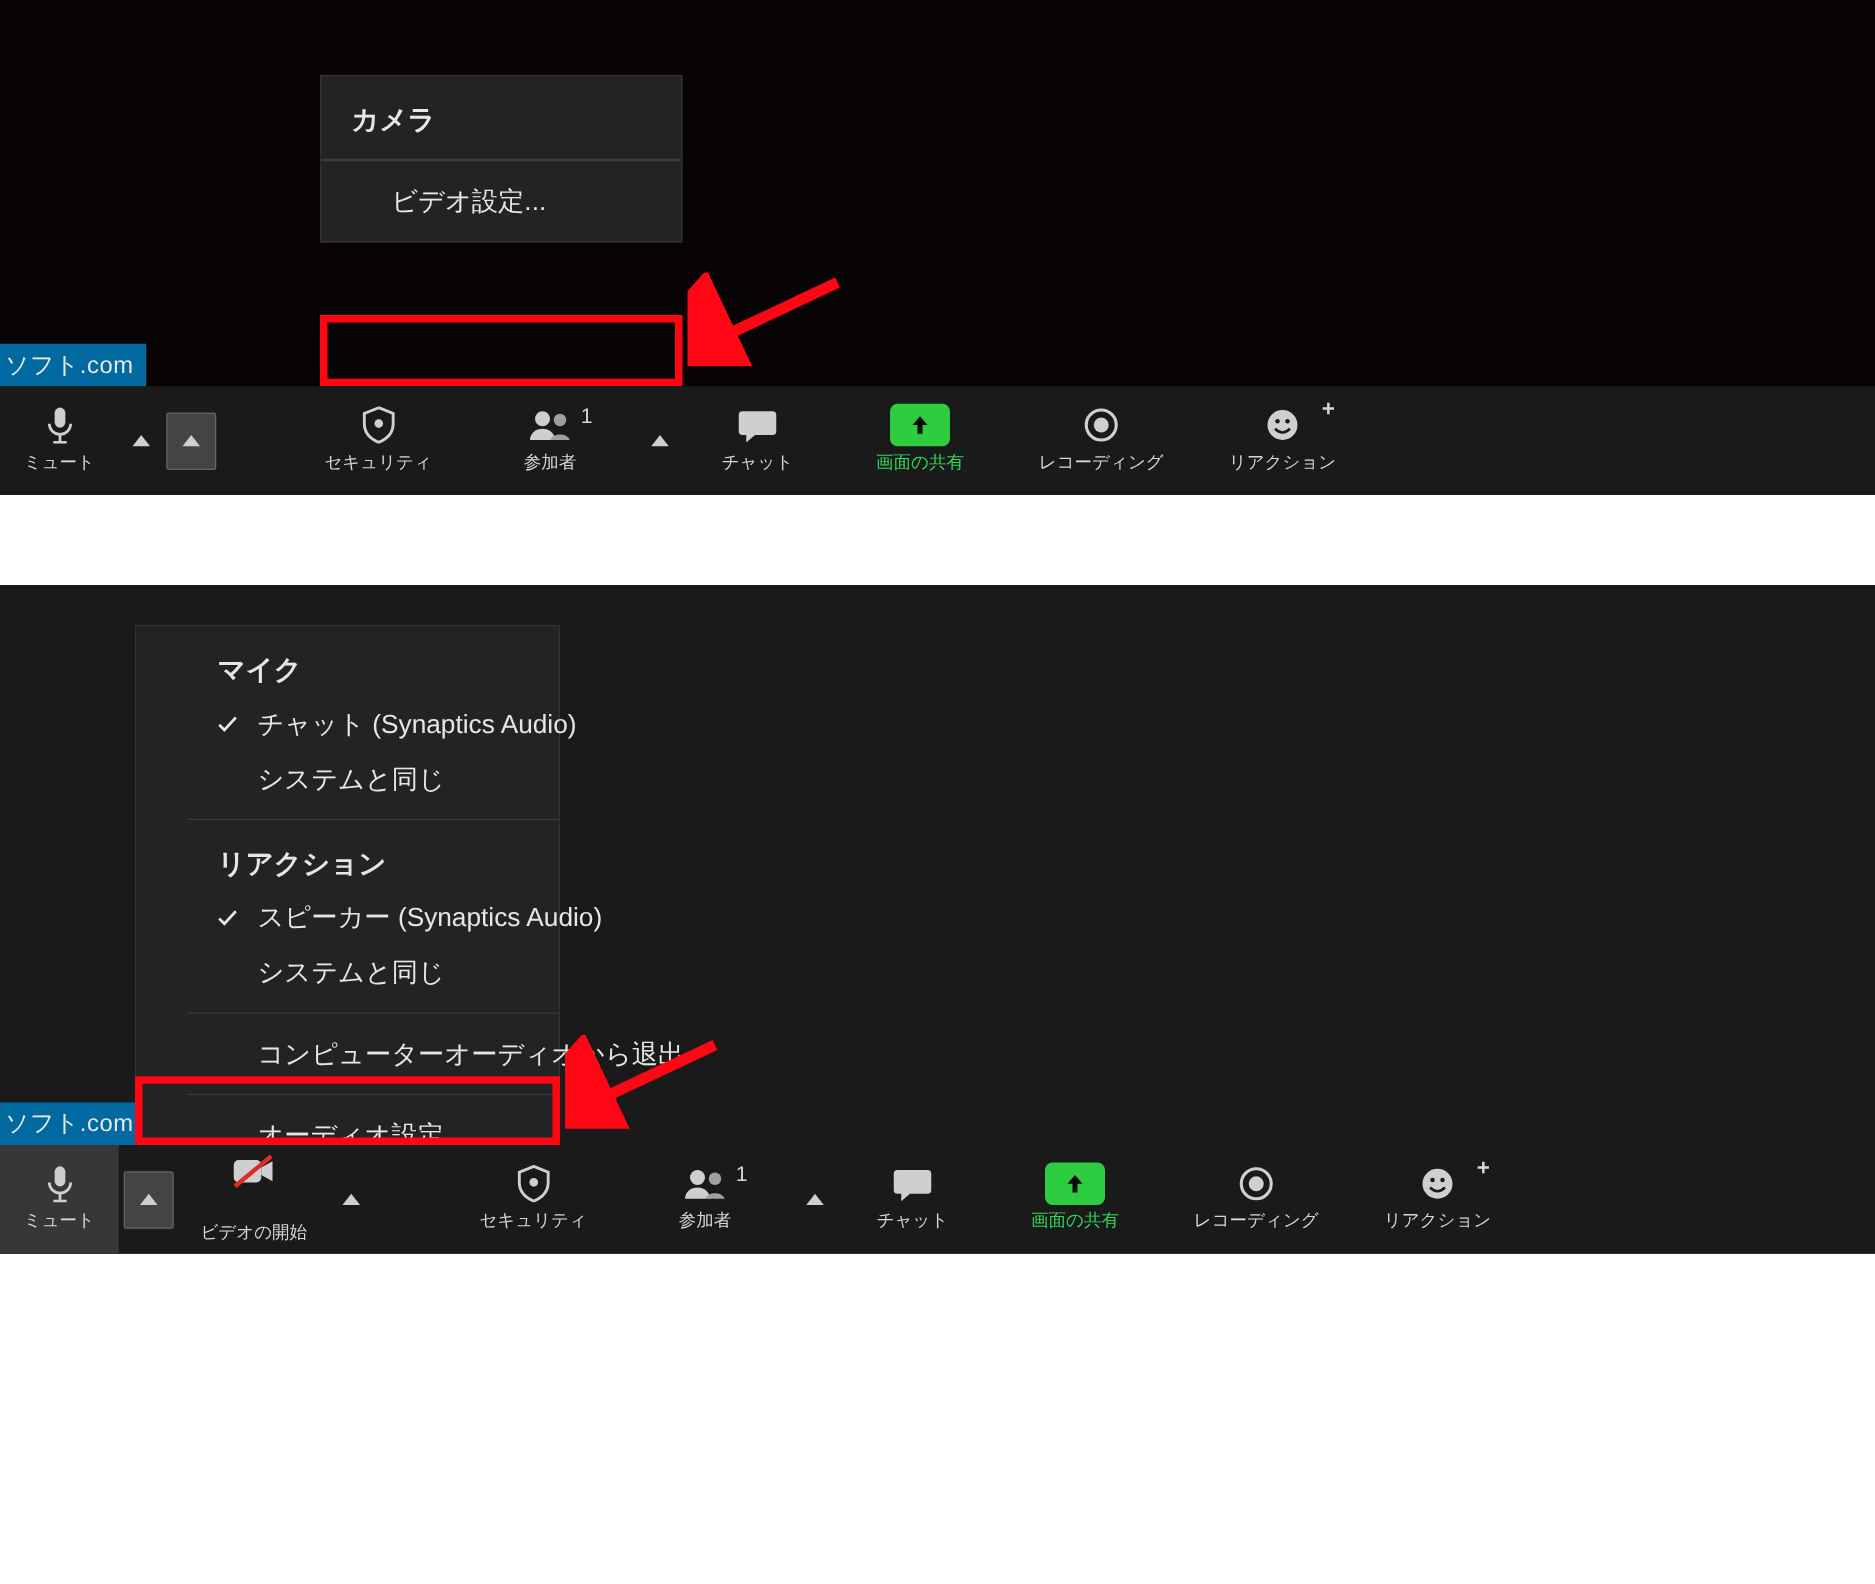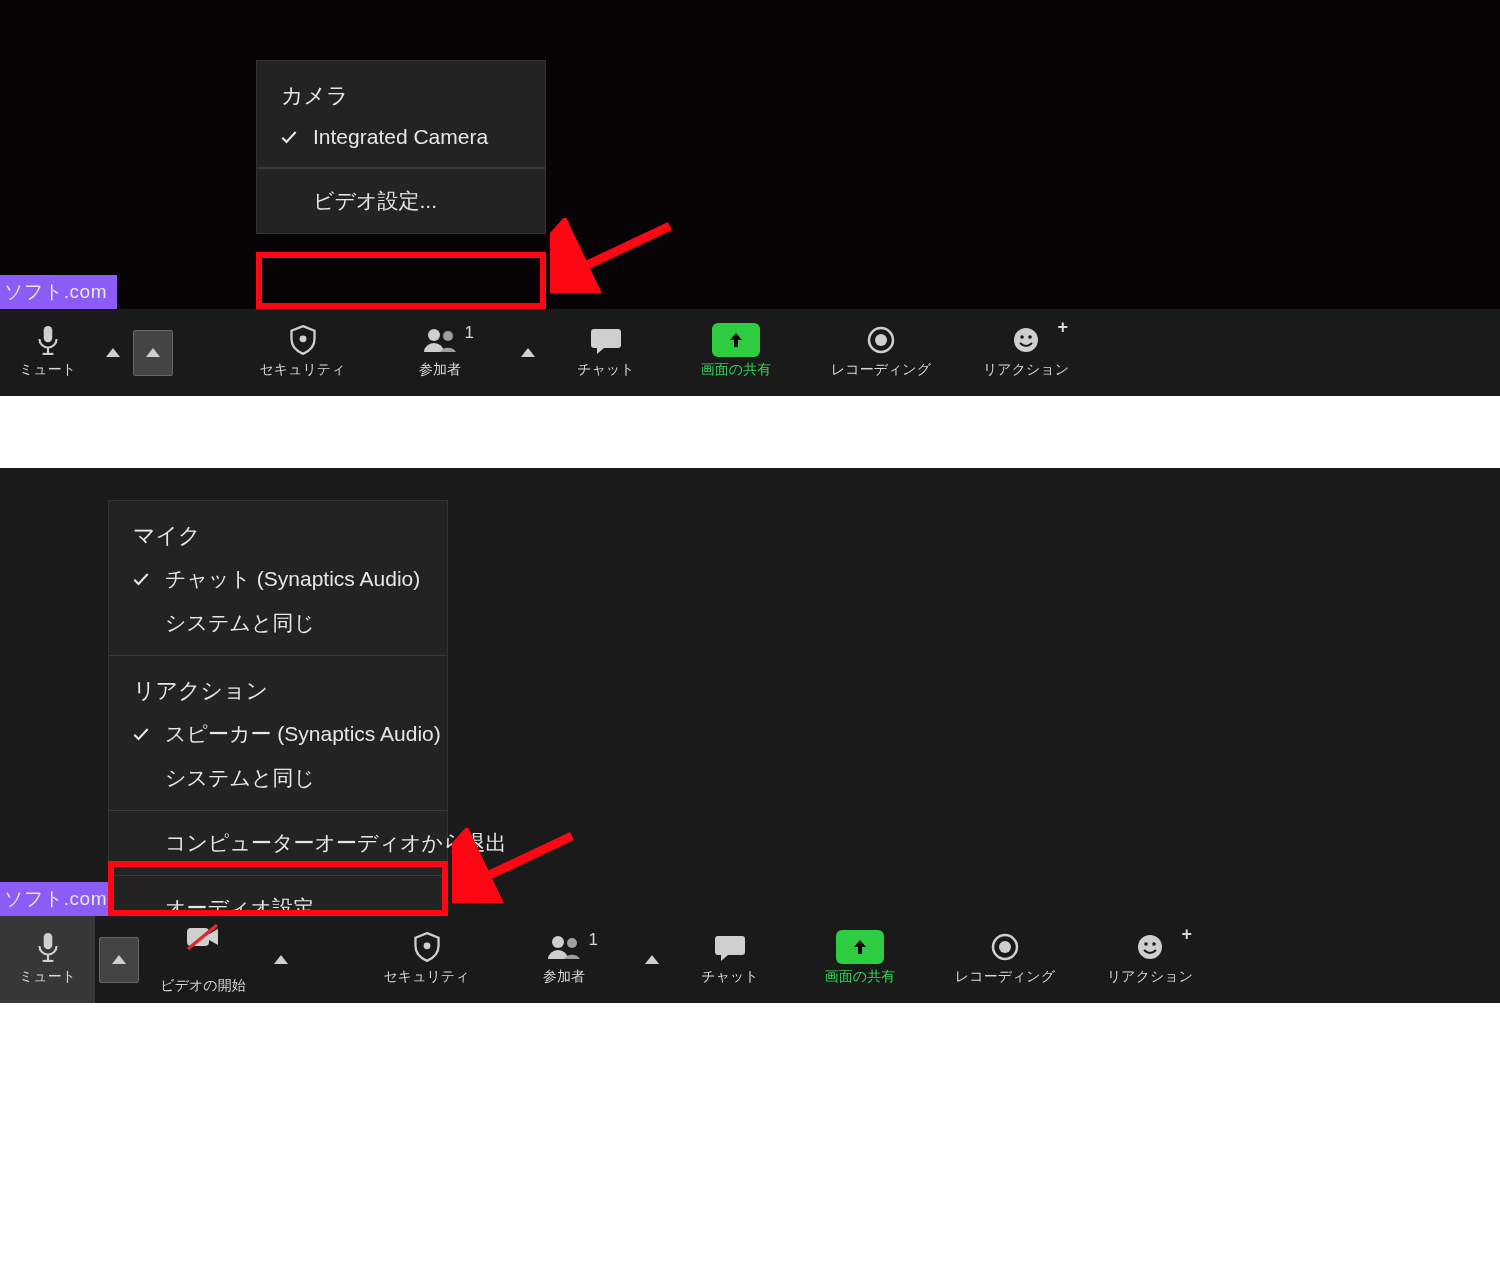--- a/index.html
+++ b/index.html
@@ -15,21 +15,21 @@
     background: #080406;
     overflow: hidden;
   }
   .panel1 { height: 396px; }
   .panel2 { height: 535px; background:#1a1a1a; margin-top: 72px; }
 
   .watermark {
     position: absolute;
     left: 0;
     bottom: 87px;
-    background: #8b5cf6;
+    background: #0369a1;
     color: #e8e8e8;
     font-size: 19px;
     padding: 4px 10px 4px 4px;
     letter-spacing: .5px;
   }
 
   
   .toolbar {
     position: absolute;
     left: 0; right: 0; bottom: 0;
@@ -102,21 +102,21 @@
   
   .menu {
     position: absolute;
     background: #232323;
     color: #e6e6e6;
     font-size: 21px;
     border: 1px solid #333;
   }
   .menu-section { padding: 10px 0; }
   .menu-header {
-    font-weight: 400;
+    font-weight: 700;
     padding: 10px 24px 6px;
     font-size: 22px;
   }
   .menu-item {
     padding: 8px 24px 8px 56px;
     position: relative;
     white-space: nowrap;
     cursor: pointer;
   }
   .menu-item .check {
@@ -141,28 +141,20 @@
 </head>
 <body>
 
 <div class="panel panel1">
 
   <div class="watermark">ソフト.com</div>
 
   <div class="menu" style="left:256px; top:60px; width:290px;">
     <div class="menu-section">
       <div class="menu-header">カメラ</div>
-      <div class="menu-item">
-        <span class="check">
-          <svg viewBox="0 0 24 24" width="20" height="20">
-              <polyline points="4,13 9,18 20,6" fill="none" stroke="#e6e6e6" stroke-width="2.5"></polyline>
-            </svg>
-        </span>
-        <span>Integrated Camera</span>
-      </div>
     </div>
     <div class="menu-divider"></div>
     <div class="menu-divider"></div>
     <div class="menu-section">
       <div class="menu-item">
         <span>ビデオ設定...</span>
       </div>
     </div>
   </div>
 
@@ -271,21 +263,21 @@
       <span class="plus-badge">+</span>
       <span class="tb-label">リアクション</span>
     </div>
   </div>
 </div>
 
 <div class="panel panel2">
 
   <div class="watermark">ソフト.com</div>
 
-  <div class="menu" style="left:108px; top:32px; width:340px;">
+  <div class="menu" style="left:108px; top:32px; width:340px;padding-left:41px;">
     <div class="menu-section">
       <div class="menu-header">マイク</div>
       <div class="menu-item">
         <span class="check">
           <svg viewBox="0 0 24 24" width="20" height="20">
               <polyline points="4,13 9,18 20,6" fill="none" stroke="#e6e6e6" stroke-width="2.5"></polyline>
             </svg>
         </span>
         <span>チャット (Synaptics Audio)</span>
       </div>

